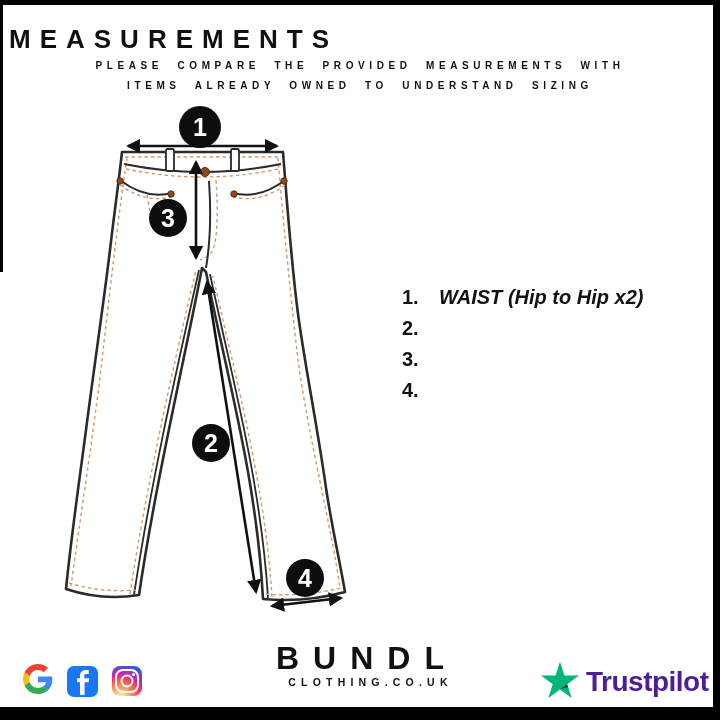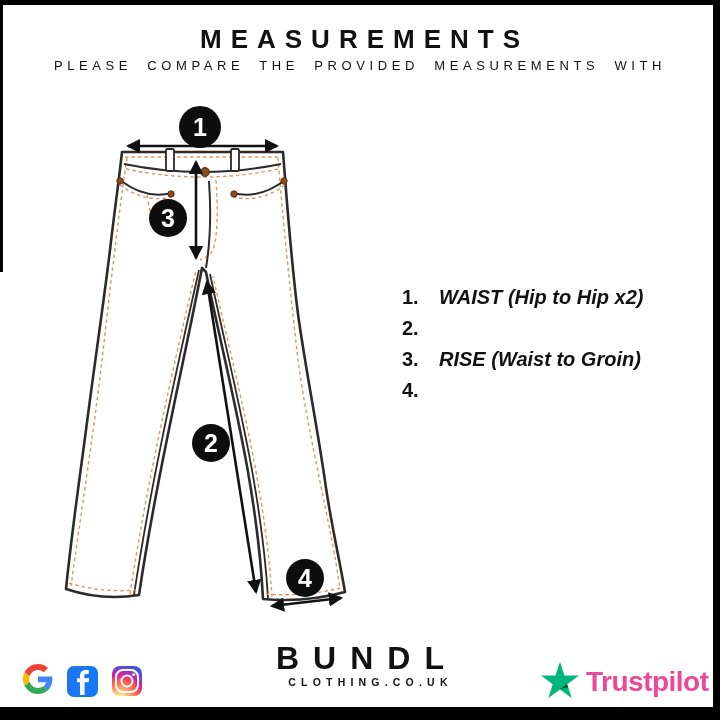--- a/index.html
+++ b/index.html
@@ -4,24 +4,24 @@
 <style>
   html,body{margin:0;padding:0;background:#fff;}
   body{width:720px;height:720px;position:relative;overflow:hidden;
        font-family:"Liberation Sans",sans-serif;color:#111;}
   .edge{position:absolute;background:#000;}
   .edge-top{left:0;top:0;width:720px;height:5px;}
   .edge-right{right:0;top:0;width:7px;height:720px;}
   .edge-bottom{left:0;top:707px;width:720px;height:13px;}
   .edge-left{left:0;top:0;width:3px;height:272px;}
 
-  .title{position:absolute;left:0;right:0;top:24px;text-align:center;
+  .title{position:absolute;left:0;right:0;top:24px;text-align:left;
          font-size:26px;font-weight:bold;letter-spacing:9px;padding-left:9px;}
   .subtitle{position:absolute;left:0;right:0;top:56px;text-align:center;
-            font-size:13px;font-weight:normal;letter-spacing:4.6px;
+            font-size:10px;font-weight:bold;letter-spacing:4.6px;
             word-spacing:7px;line-height:20px;}
 
   .jeans-svg{position:absolute;left:50px;top:100px;}
 
   .legend{position:absolute;left:402px;top:287px;}
   .legend-item{display:flex;margin-bottom:10px;font-size:20px;font-weight:bold;line-height:21px;}
   .legend-num{width:24px;flex:0 0 24px;}
   .legend-label{padding-left:13px;font-style:italic;}
 
   .social{position:absolute;left:23px;top:664px;display:flex;align-items:center;}
@@ -29,33 +29,34 @@
   .fb-box{width:31px;height:31px;border-radius:7px;background:#1877F2;}
   .ig-box{width:30px;height:30px;border-radius:8px;
     background:radial-gradient(circle at 28% 107%, #fdf497 0%, #fdf497 5%, #fd5949 45%, #d6249f 60%, #285AEB 90%);
     display:flex;align-items:center;justify-content:center;}
 
   .brand{position:absolute;left:0;right:0;top:643px;text-align:center;}
   .brand-name{font-size:32px;font-weight:800;letter-spacing:14px;padding-left:14px;line-height:30px;}
   .brand-domain{font-size:10.5px;font-weight:bold;letter-spacing:5.2px;padding-left:21px;margin-top:3px;}
 
   .trustpilot{position:absolute;left:541px;top:661px;display:flex;align-items:center;}
-  .tp-label{font-size:28px;font-weight:bold;color:#ec4899;margin-left:7px;letter-spacing:-0.5px;}
+  .tp-label{font-size:28px;font-weight:bold;color:#4c1d95;margin-left:7px;letter-spacing:-0.5px;}
 </style>
 </head>
 <body>
 
 <div class="edge edge-top"></div>
 <div class="edge edge-right"></div>
 <div class="edge edge-bottom"></div>
 <div class="edge edge-left"></div>
 
 <div class="title">MEASUREMENTS</div>
 <div class="subtitle">
   <div>PLEASE COMPARE THE PROVIDED MEASUREMENTS WITH</div>
+  <div>ITEMS ALREADY OWNED TO UNDERSTAND SIZING</div>
 </div>
 
 <svg class="jeans-svg" width="340" height="530" viewBox="0 0 340 530">
   <defs>
     <marker id="ah" viewBox="0 0 10 10" refX="8.5" refY="5" markerWidth="5.5" markerHeight="5.5" orient="auto-start-reverse">
       <path d="M0 0 L10 5 L0 10 z" fill="#111"></path>
     </marker>
   </defs>
 
   <path d="M72 52 L233 52
@@ -141,21 +142,20 @@
 <div class="legend">
   <div class="legend-item">
     <span class="legend-num">1.</span>
     <span class="legend-label">WAIST (Hip to Hip x2)</span>
   </div>
   <div class="legend-item">
     <span class="legend-num">2.</span>
   </div>
   <div class="legend-item">
     <span class="legend-num">3.</span>
-    <span class="legend-label">RISE (Waist to Groin)</span>
   </div>
   <div class="legend-item">
     <span class="legend-num">4.</span>
   </div>
 </div>
 
 <div class="social">
   <span class="social-icon">
     <svg width="30" height="30" viewBox="0 0 48 48">
       <path fill="#EA4335" d="M24 9.5c3.54 0 6.71 1.22 9.21 3.6l6.85-6.85C35.9 2.38 30.47 0 24 0 14.62 0 6.51 5.38 2.56 13.22l7.98 6.19C12.43 13.72 17.74 9.5 24 9.5z"></path>

